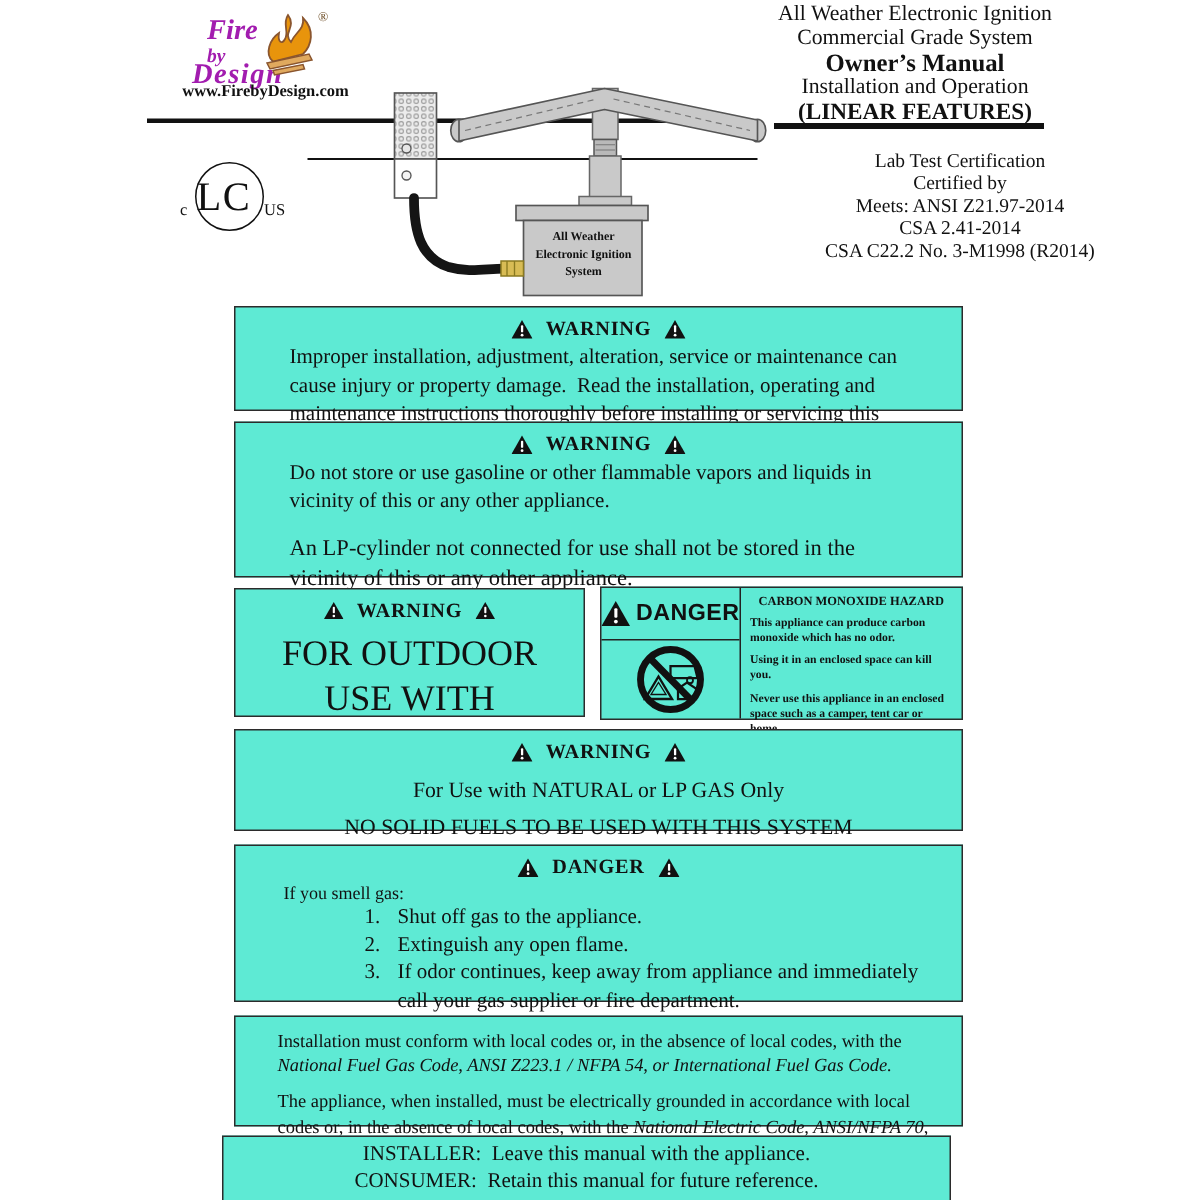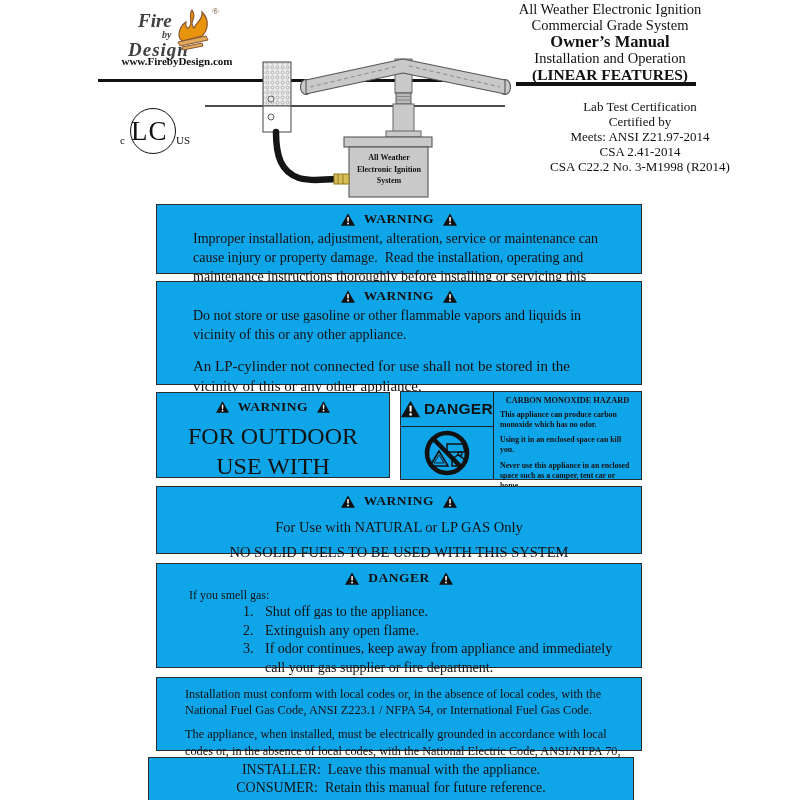--- a/index.html
+++ b/index.html
@@ -1,60 +1,60 @@
 <!DOCTYPE html>
 <html><head>
 <meta charset="utf-8">
 <style>
   html,body{margin:0;padding:0;background:#888;}
   #page{position:relative;width:800px;height:800px;background:#ffffff;margin:0 auto;
         font-family:"Liberation Serif",serif;color:#111;overflow:hidden;}
   .abs{position:absolute;}
   
   #logo{left:116px;top:6px;width:120px;height:58px;}
-  .brand-word{position:absolute;color:#404040;font-style:italic;font-weight:bold;
+  .brand-word{position:absolute;color:#a21caf;font-style:italic;font-weight:bold;
               font-family:"Liberation Serif",serif;}
   #brand1{left:22px;top:4px;font-size:19px;}
-  #brand2{left:46px;top:23px;font-size:10px;}
+  #brand2{left:22px;top:23px;font-size:13px;}
   #brand3{left:12px;top:33px;font-size:19px;letter-spacing:1px;}
   #regmark{left:96px;top:0px;font-size:9px;color:#6b4a22;position:absolute;}
   #site-url{left:92px;top:55px;width:170px;text-align:center;font-size:11px;font-weight:bold;}
   #rule-left{left:98px;top:79px;width:352px;height:3px;background:#111;}
   #title-block{left:452px;top:2px;width:316px;text-align:center;line-height:1.08;}
   .title-line{font-size:14.5px;}
   .title-bold{font-size:16.5px;font-weight:bold;}
   .title-feat{font-size:15.5px;font-weight:bold;}
   #title-rule{left:516px;top:82px;width:180px;height:3.5px;background:#111;}
   #cert-block{left:488px;top:99px;width:304px;text-align:center;font-size:13px;line-height:1.16;}
   
   #lc-mark{left:108px;top:106px;width:92px;height:58px;}
   #lc-circle{position:absolute;left:22px;top:2px;width:44px;height:44px;border:1.6px solid #111;
              border-radius:50%;line-height:44px;font-size:27px;letter-spacing:1px;}
   #lc-left{position:absolute;left:12px;top:28px;font-size:11px;}
   #lc-right{position:absolute;left:68px;top:28px;font-size:11px;}
   
   #diagram-svg{left:193px;top:50px;}
   #ign-label{left:350px;top:152px;width:78px;text-align:center;font-size:8px;font-weight:bold;line-height:1.45;}
   
-  .wbox{position:absolute;border:1.6px solid #2b2b2b;background:#0ea5e9;box-sizing:border-box;}
+  .wbox{position:absolute;border:1.6px solid #2b2b2b;background:#5eead4;box-sizing:border-box;}
   .hdr{display:flex;justify-content:center;align-items:center;gap:9px;font-weight:bold;
        font-size:13.5px;letter-spacing:.5px;margin-top:6px;}
   .tri{flex:none;display:inline-block;}
   .body-text{font-size:14px;line-height:1.36;margin:2px 36px 0 36px;}
   .body-text2{font-size:15px;line-height:1.36;margin:12px 30px 0 36px;}
   #box-outdoor .big{font-size:24px;text-align:center;line-height:1.25;margin-top:6px;}
   #box-gas .c1{font-size:14.5px;text-align:center;margin-top:10px;}
   #box-gas .c2{font-size:14.5px;text-align:center;margin-top:8px;}
   .gas-intro{font-size:12px;margin:2px 0 0 32px;}
   .gas-item{display:flex;margin-left:86px;font-size:14px;line-height:1.33;}
   .gas-num{width:22px;flex:none;}
   .gas-text{flex:1;padding-right:14px;}
   #box-codes{font-size:12.3px;line-height:1.32;}
   #box-codes .para{margin:8px 20px 0 28px;}
-  #box-codes .ital{}
+  #box-codes .ital{font-style:italic;}
   #box-retain{text-align:center;font-size:14px;line-height:1.32;padding-top:3px;}
   .pre{white-space:pre-wrap;}
   
   #box-co{display:flex;}
   #co-left{width:92px;flex:none;border-right:1.4px solid #222;display:flex;flex-direction:column;}
   #co-danger-cell{height:34px;border-bottom:1.4px solid #222;display:flex;align-items:center;
                   justify-content:center;gap:4px;}
   #co-danger-word{font-family:"Liberation Sans",sans-serif;font-weight:bold;font-size:15.5px;letter-spacing:.3px;}
   #co-picto-cell{flex:1;display:flex;align-items:center;justify-content:center;}
   #co-right{flex:1;padding:3px 6px 0 6px;font-weight:bold;}

